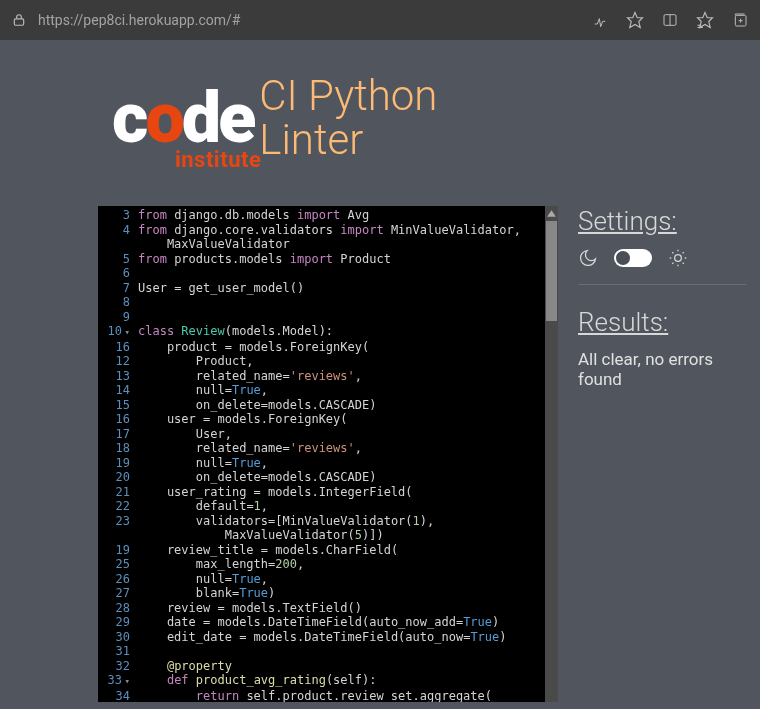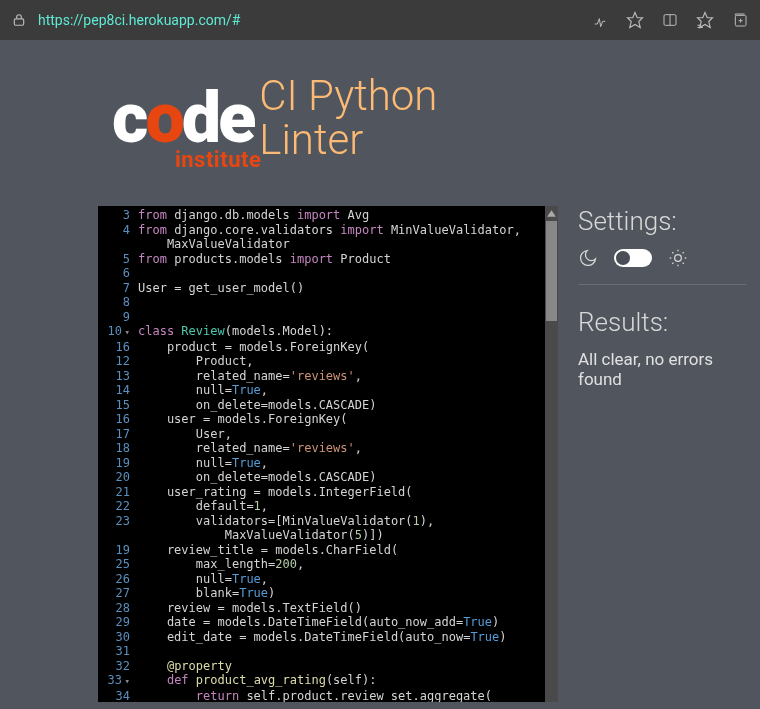--- a/index.html
+++ b/index.html
@@ -14,21 +14,21 @@
   height: 40px;
   background: #3B3B3B;
   display: flex;
   align-items: center;
   padding: 0 12px;
   gap: 12px;
 }
 .lock-icon { color: #BBB; display: flex; align-items: center; }
 .url-bar {
   flex: 1;
-  color: #5eead4;
+  color: #a3a3a3;
   font-size: 14px;
   background: transparent;
 }
 .browser-actions { display: flex; gap: 18px; align-items: center; color: #BBB; }
 .browser-actions span { display: flex; cursor: pointer; }
 .main { padding: 18px 0 0 0; margin-left: 42px; }
 .header {
   display: flex;
   align-items: center;
   padding-left: 70px;
@@ -112,20 +112,21 @@
 .fn { color: #DCDCAA; }
 .cls { color: #4EC9B0; }
 .op { color: #D4D4D4; }
 .dec { color: #DCDCAA; }
 .sidebar { flex: 1; color: #D8D8D8; }
 .settings-title, .results-title {
   font-size: 26px;
   font-weight: 300;
   color: #D8D8D8;
   margin-bottom: 12px;
+  text-decoration: underline;
 }
 .settings-row {
   display: flex;
   align-items: center;
   gap: 16px;
   padding-bottom: 16px;
   border-bottom: 1px solid #6A6E74;
   margin-bottom: 22px;
 }
 .moon-icon, .sun-icon { color: #D8D8D8; display:flex; }

